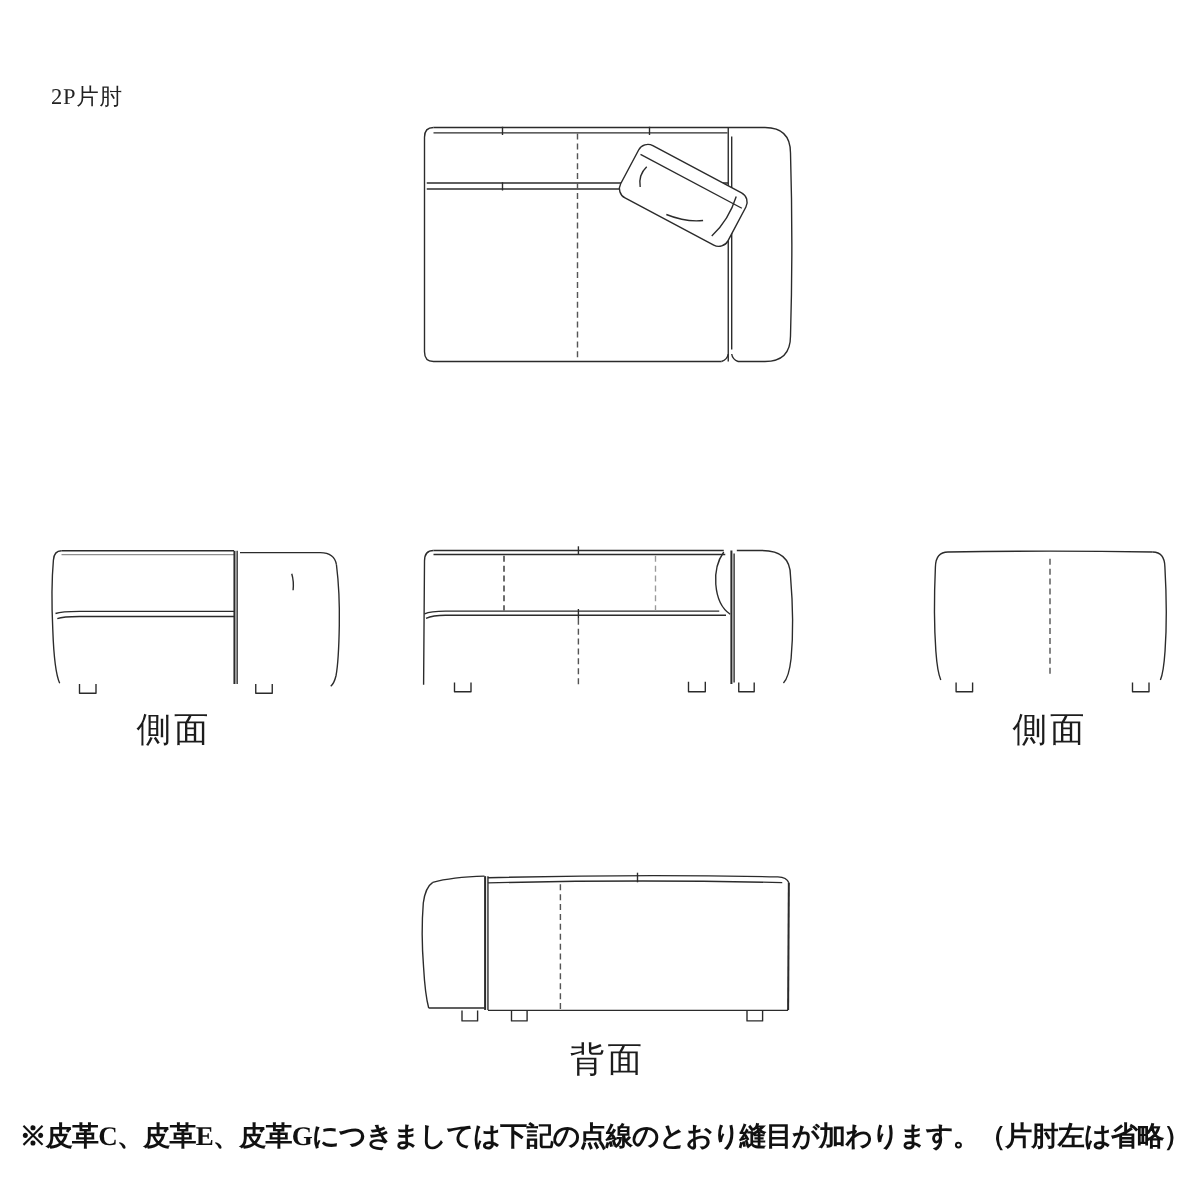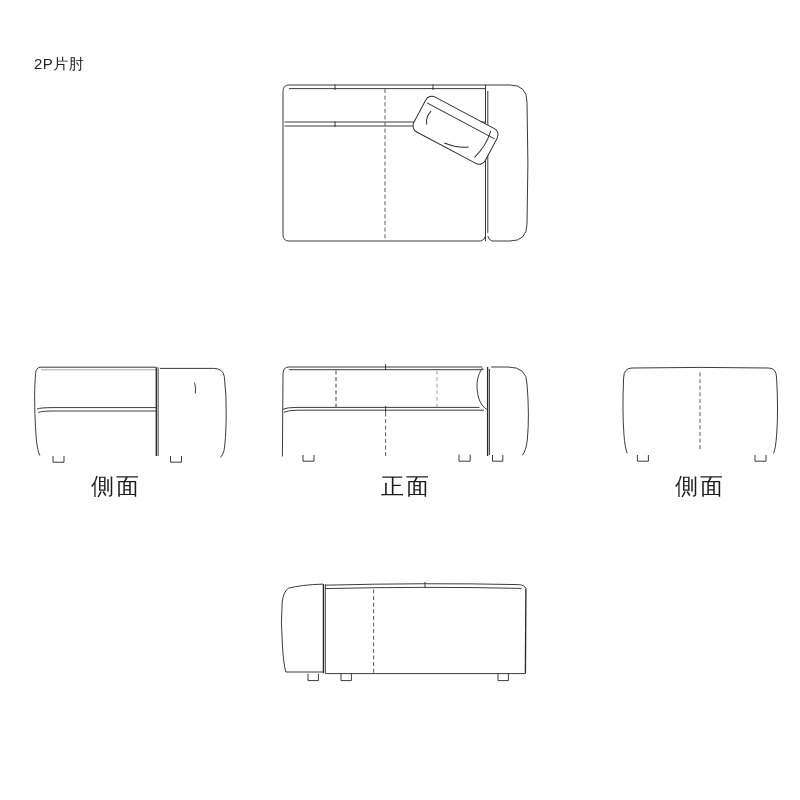--- a/index.html
+++ b/index.html
@@ -4,21 +4,21 @@
 <style>
   :root{
     --line:#2b2b2b;
     --dash:#555555;
     --dash-light:#9a9a9a;
     --text:#1c1c1c;
     --bg:#ffffff;
   }
   html,body{margin:0;padding:0;background:var(--bg);}
   body{font-family:"Liberation Sans","DejaVu Sans",sans-serif;color:var(--text);}
-  .canvas{position:relative;width:800px;height:800px;background:var(--bg);overflow:hidden;}
+  .canvas{position:relative;width:800px;height:800px;background:var(--bg);overflow:hidden;font-family:Liberation Serif, serif;}
 
   .diagram-title{position:absolute;left:34px;top:55px;font-size:15px;letter-spacing:.5px;color:#222;}
 
   .view{position:absolute;}
   .view svg{display:block;overflow:visible;}
   svg path{fill:none;}
   .ln{stroke:var(--line);stroke-width:.92;stroke-linejoin:round;}
   .lnb{stroke:var(--line);stroke-width:1.35;stroke-linejoin:round;}
   .ln2{stroke:#8f8f8f;stroke-width:.8;}
   .dsh{stroke:var(--dash);stroke-width:.95;stroke-dasharray:4 2.6;}
@@ -108,21 +108,20 @@
       </g>
       <g>
         <path class="ln" d="M210.2,4 H227 Q246,4 246,21"></path>
         <path class="ln" d="M246,21 Q248.6,52 246.4,76 Q245,88.5 241.3,92.3"></path>
       </g>
       <path class="ln" d="M22,92 V98.2 H33 V92"></path>
       <path class="ln" d="M178,91.5 V98.2 H189.2 V91.5"></path>
       <path class="ln" d="M211.5,92 V98.2 H221.8 V92"></path>
     </svg>
   </div>
-  <div class="view-label" style="left:281px;top:471px;width:250px;">正面</div>
 
   <div class="view" style="left:619px;top:365px;width:162px;height:100px;">
     <svg width="162" height="100" viewBox="0 0 162 100">
       <g>
         <path class="ln" d="M13,3 Q81,1.8 149.5,3"></path>
         <path class="ln" d="M13,3 Q4.8,3 4.6,13 Q3.2,45 4.9,69 Q5.9,83 8.2,88.3"></path>
         <path class="ln" d="M149.5,3 Q157.4,3 157.6,13 Q159.4,45 157.7,69 Q156.7,83.5 154.6,88.3"></path>
         <path class="dsh" d="M81,7.5 V86.5"></path>
       </g>
       <path class="ln" d="M18.4,90 V96.2 H29.4 V90"></path>
@@ -146,15 +145,17 @@
         <path class="lnb" d="M246.9,7.5 L246.4,92.4"></path>
         <path class="ln" d="M46.3,92.6 H246.4"></path>
         <path class="dsh" d="M94.6,8.5 V92"></path>
         <path class="ln" d="M146,0.8 V7.2"></path>
       </g>
       <path class="ln" d="M29,92.6 V99.6 H39.4 V92.6"></path>
       <path class="ln" d="M62,92.6 V99.6 H72.4 V92.6"></path>
       <path class="ln" d="M219,92.6 V99.6 H229.4 V92.6"></path>
     </svg>
   </div>
+  <div class="view-label" style="left:279px;top:691px;width:252px;">背面</div>
 
+  <div class="note">※皮革C、皮革E、皮革Gにつきましては下記の点線のとおり縫目が加わります。（片肘左は省略）</div>
 
 </div>
 
 </body></html>

